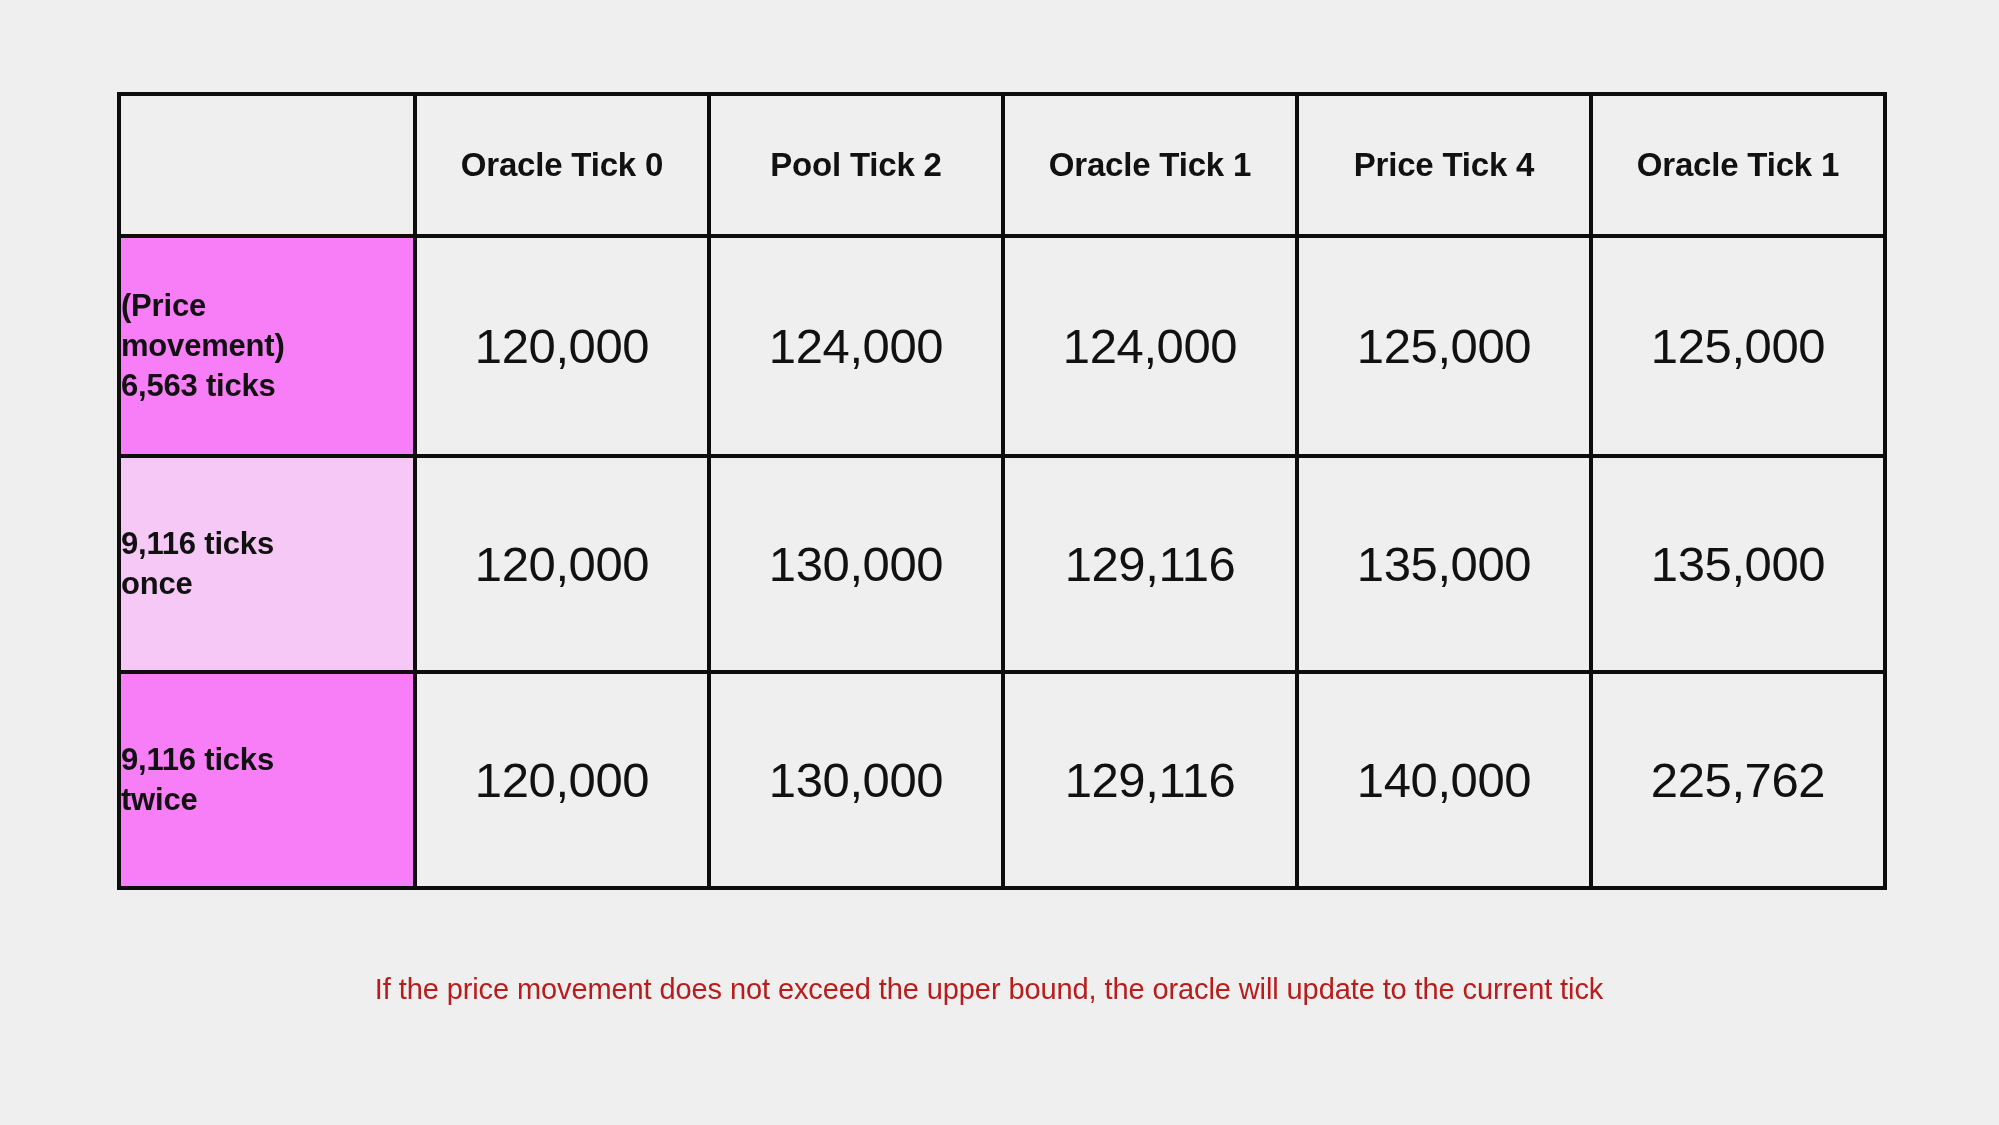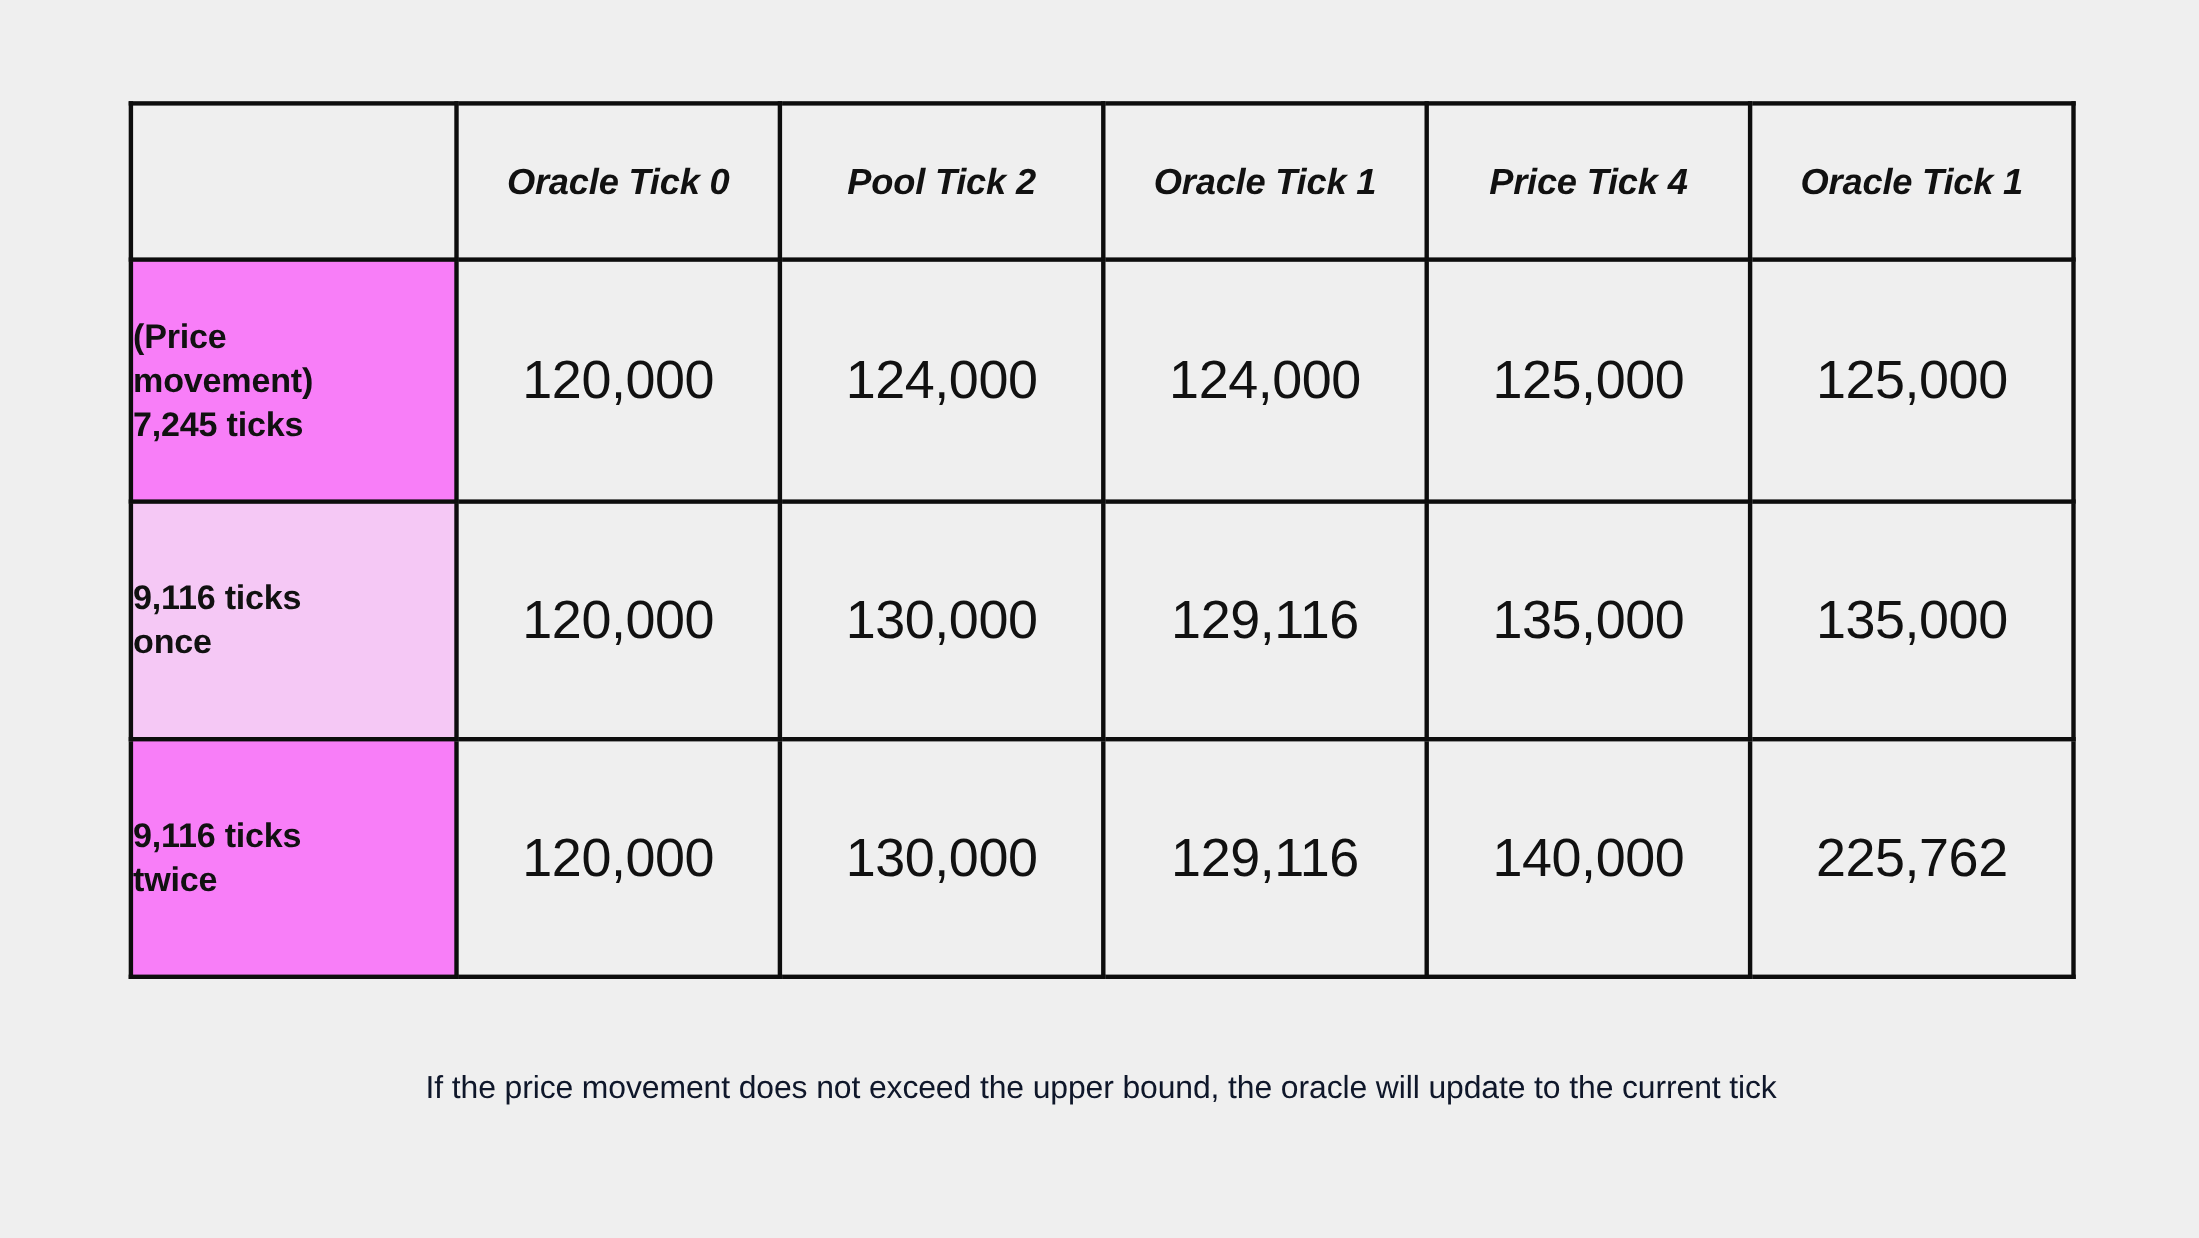--- a/index.html
+++ b/index.html
@@ -55,21 +55,20 @@
     font-weight: bold;
     text-align: center;
     vertical-align: middle;
     letter-spacing: -0.2px;
   }
   th.corner-cell {
     background: #efefef;
   }
   th.head-cell {
     background: #aab4f8;
-    font-style: italic;
   }
 
   
   tr.data-row td {
     vertical-align: middle;
   }
 
   td.row-label {
     padding: 0 18px;
     font-size: 31px;
@@ -96,27 +95,27 @@
   tr.row-1 { height: 216px; }
   tr.row-2 { height: 216px; }
 
   tr.row-0 td.row-label { background: #f87ef8; }
   tr.row-1 td.row-label { background: #f5c8f5; }
   tr.row-2 td.row-label { background: #f87ef8; }
 
   
   .caption {
     position: absolute;
-    left: 12px;
+    left: 0;
     top: 968px;
     width: 1978px;
     text-align: center;
     font-size: 29px;
     line-height: 1.45;
-    color: #0f172a;
+    color: #b91c1c;
     letter-spacing: -0.1px;
   }
   .caption .caption-line {
     display: block;
   }
 </style>
 </head>
 <body>
 
 <div class="page">
@@ -139,21 +138,21 @@
           <th class="head-cell">Oracle Tick 1</th>
           <th class="head-cell">Price Tick 4</th>
           <th class="head-cell">Oracle Tick 1</th>
         </tr>
       </thead>
       <tbody>
         <tr class="data-row row-0">
           <td class="row-label">
             <span class="label-text">(Price
 movement)
-7,245 ticks</span>
+6,563 ticks</span>
           </td>
           <td class="value-cell">120,000</td>
           <td class="value-cell">124,000</td>
           <td class="value-cell">124,000</td>
           <td class="value-cell">125,000</td>
           <td class="value-cell">125,000</td>
         </tr>
         <tr class="data-row row-1">
           <td class="row-label">
             <span class="label-text">9,116 ticks

